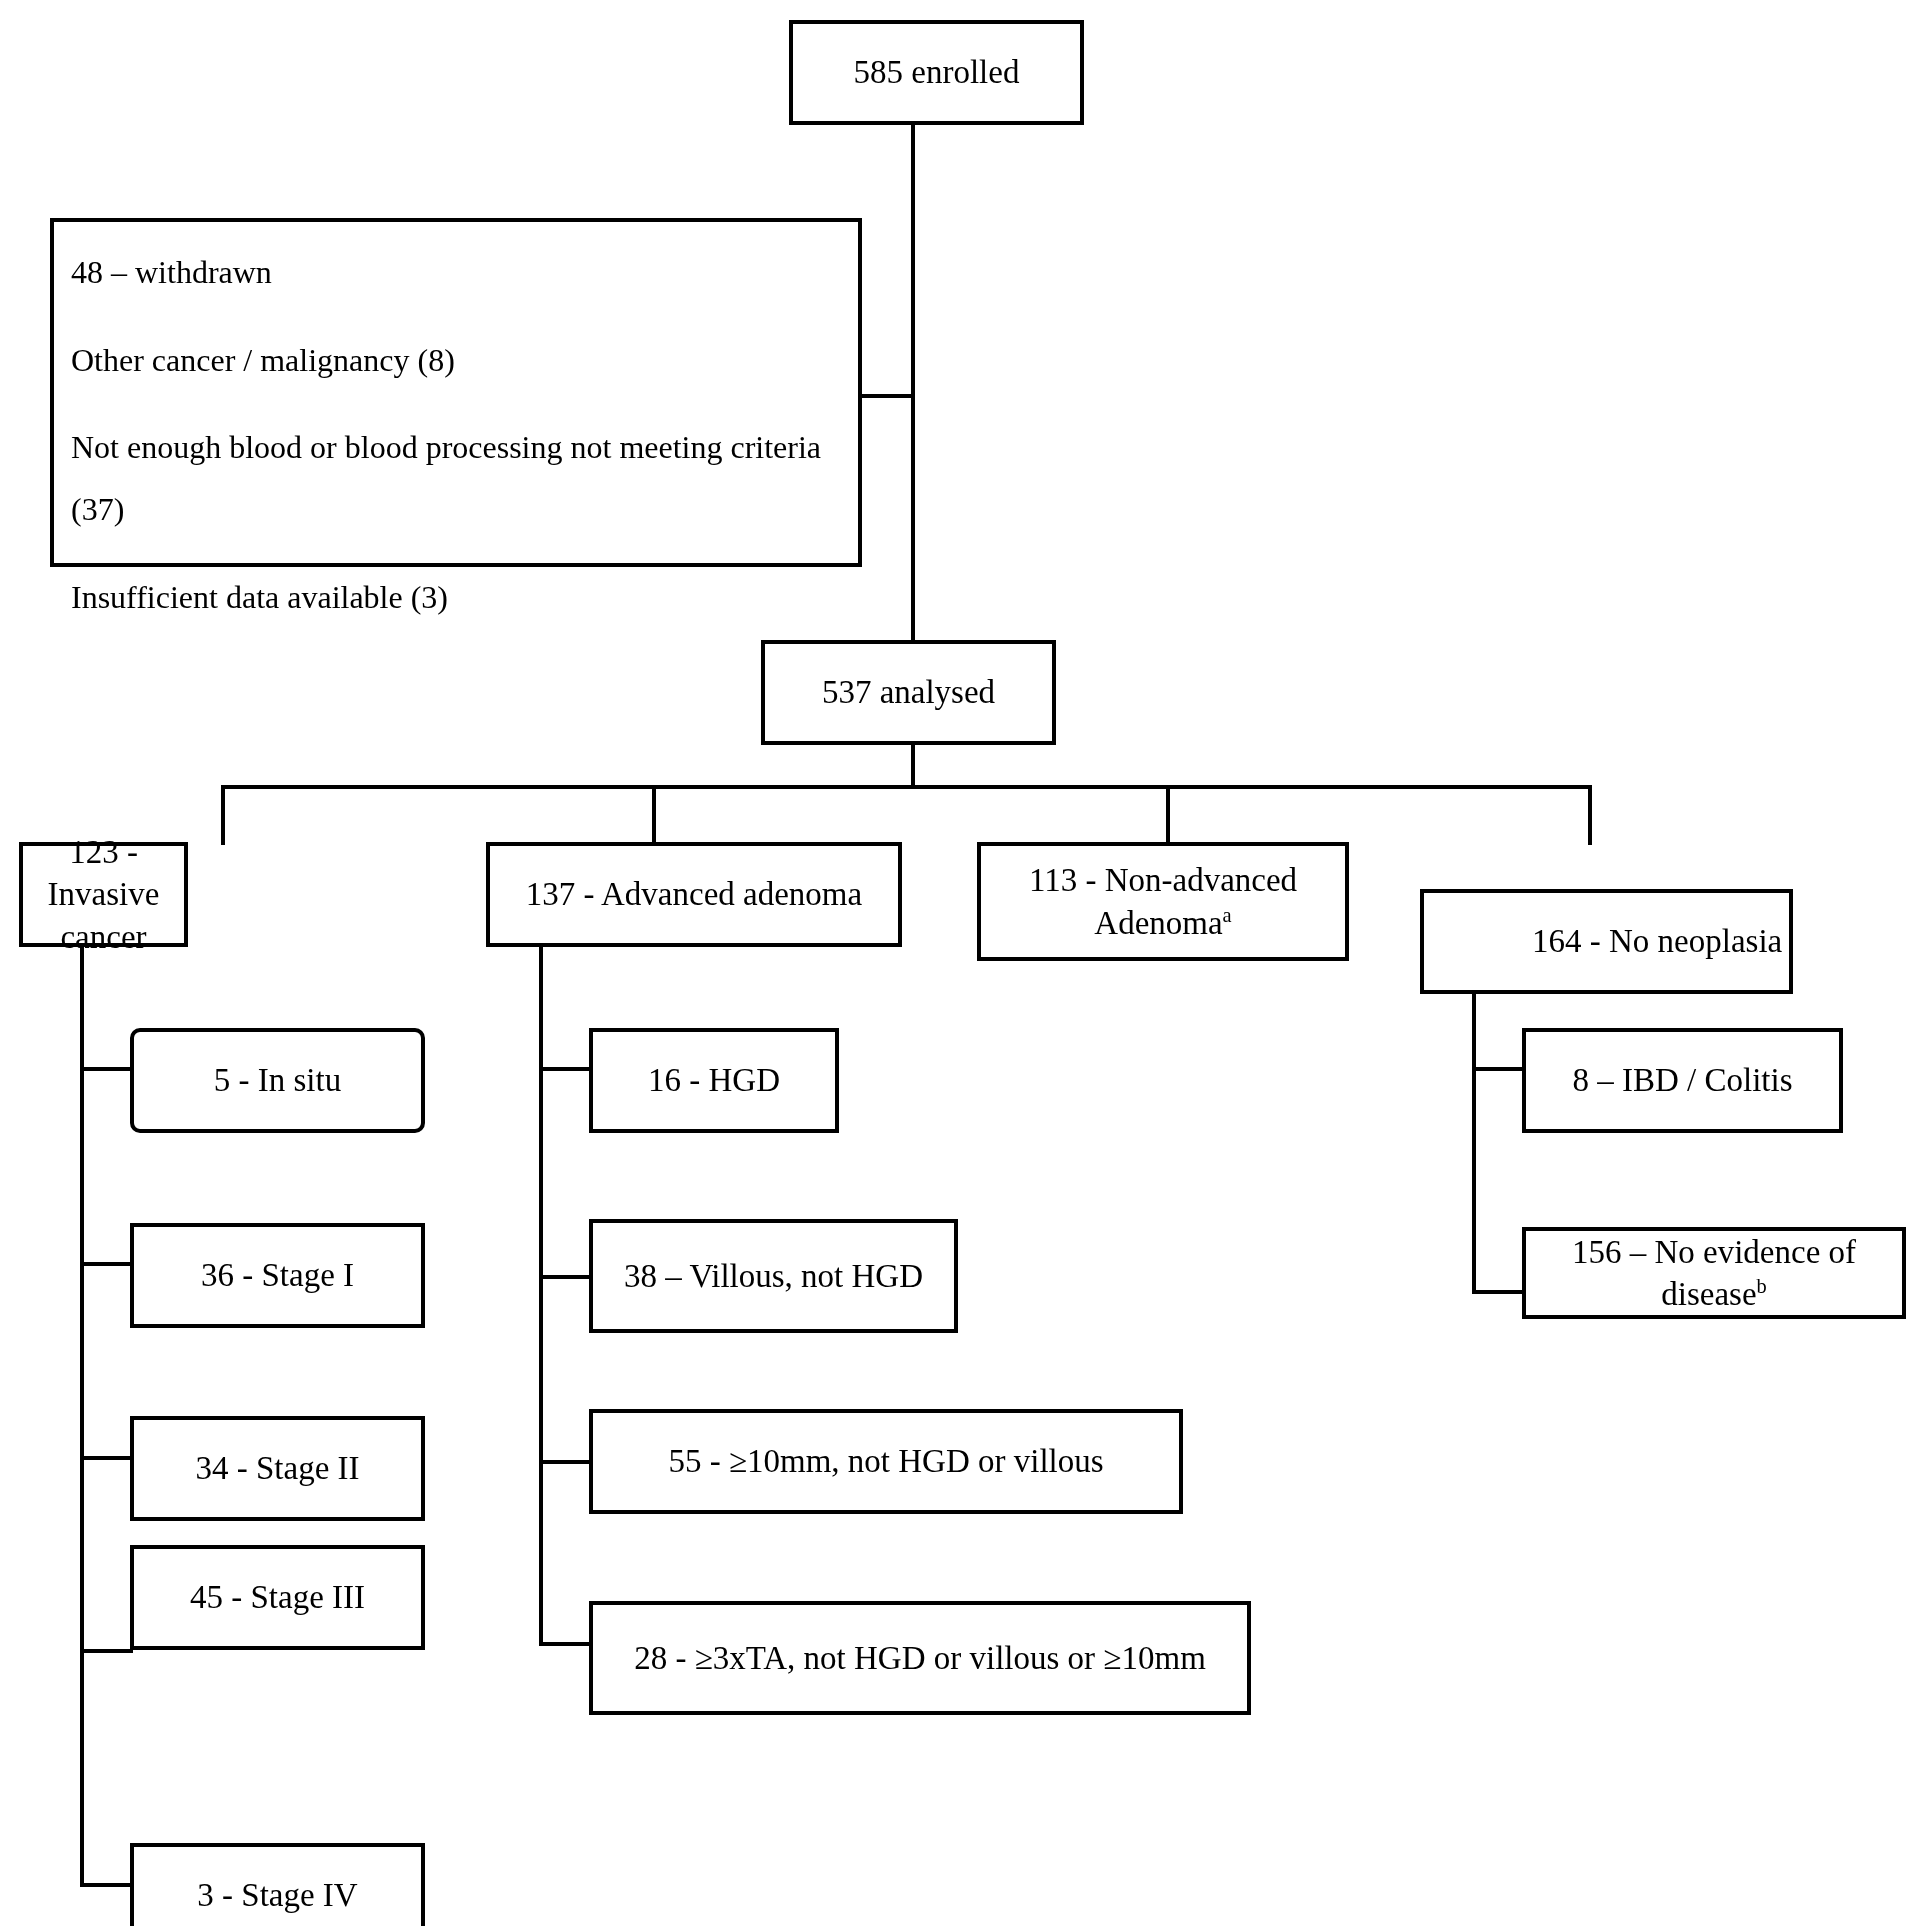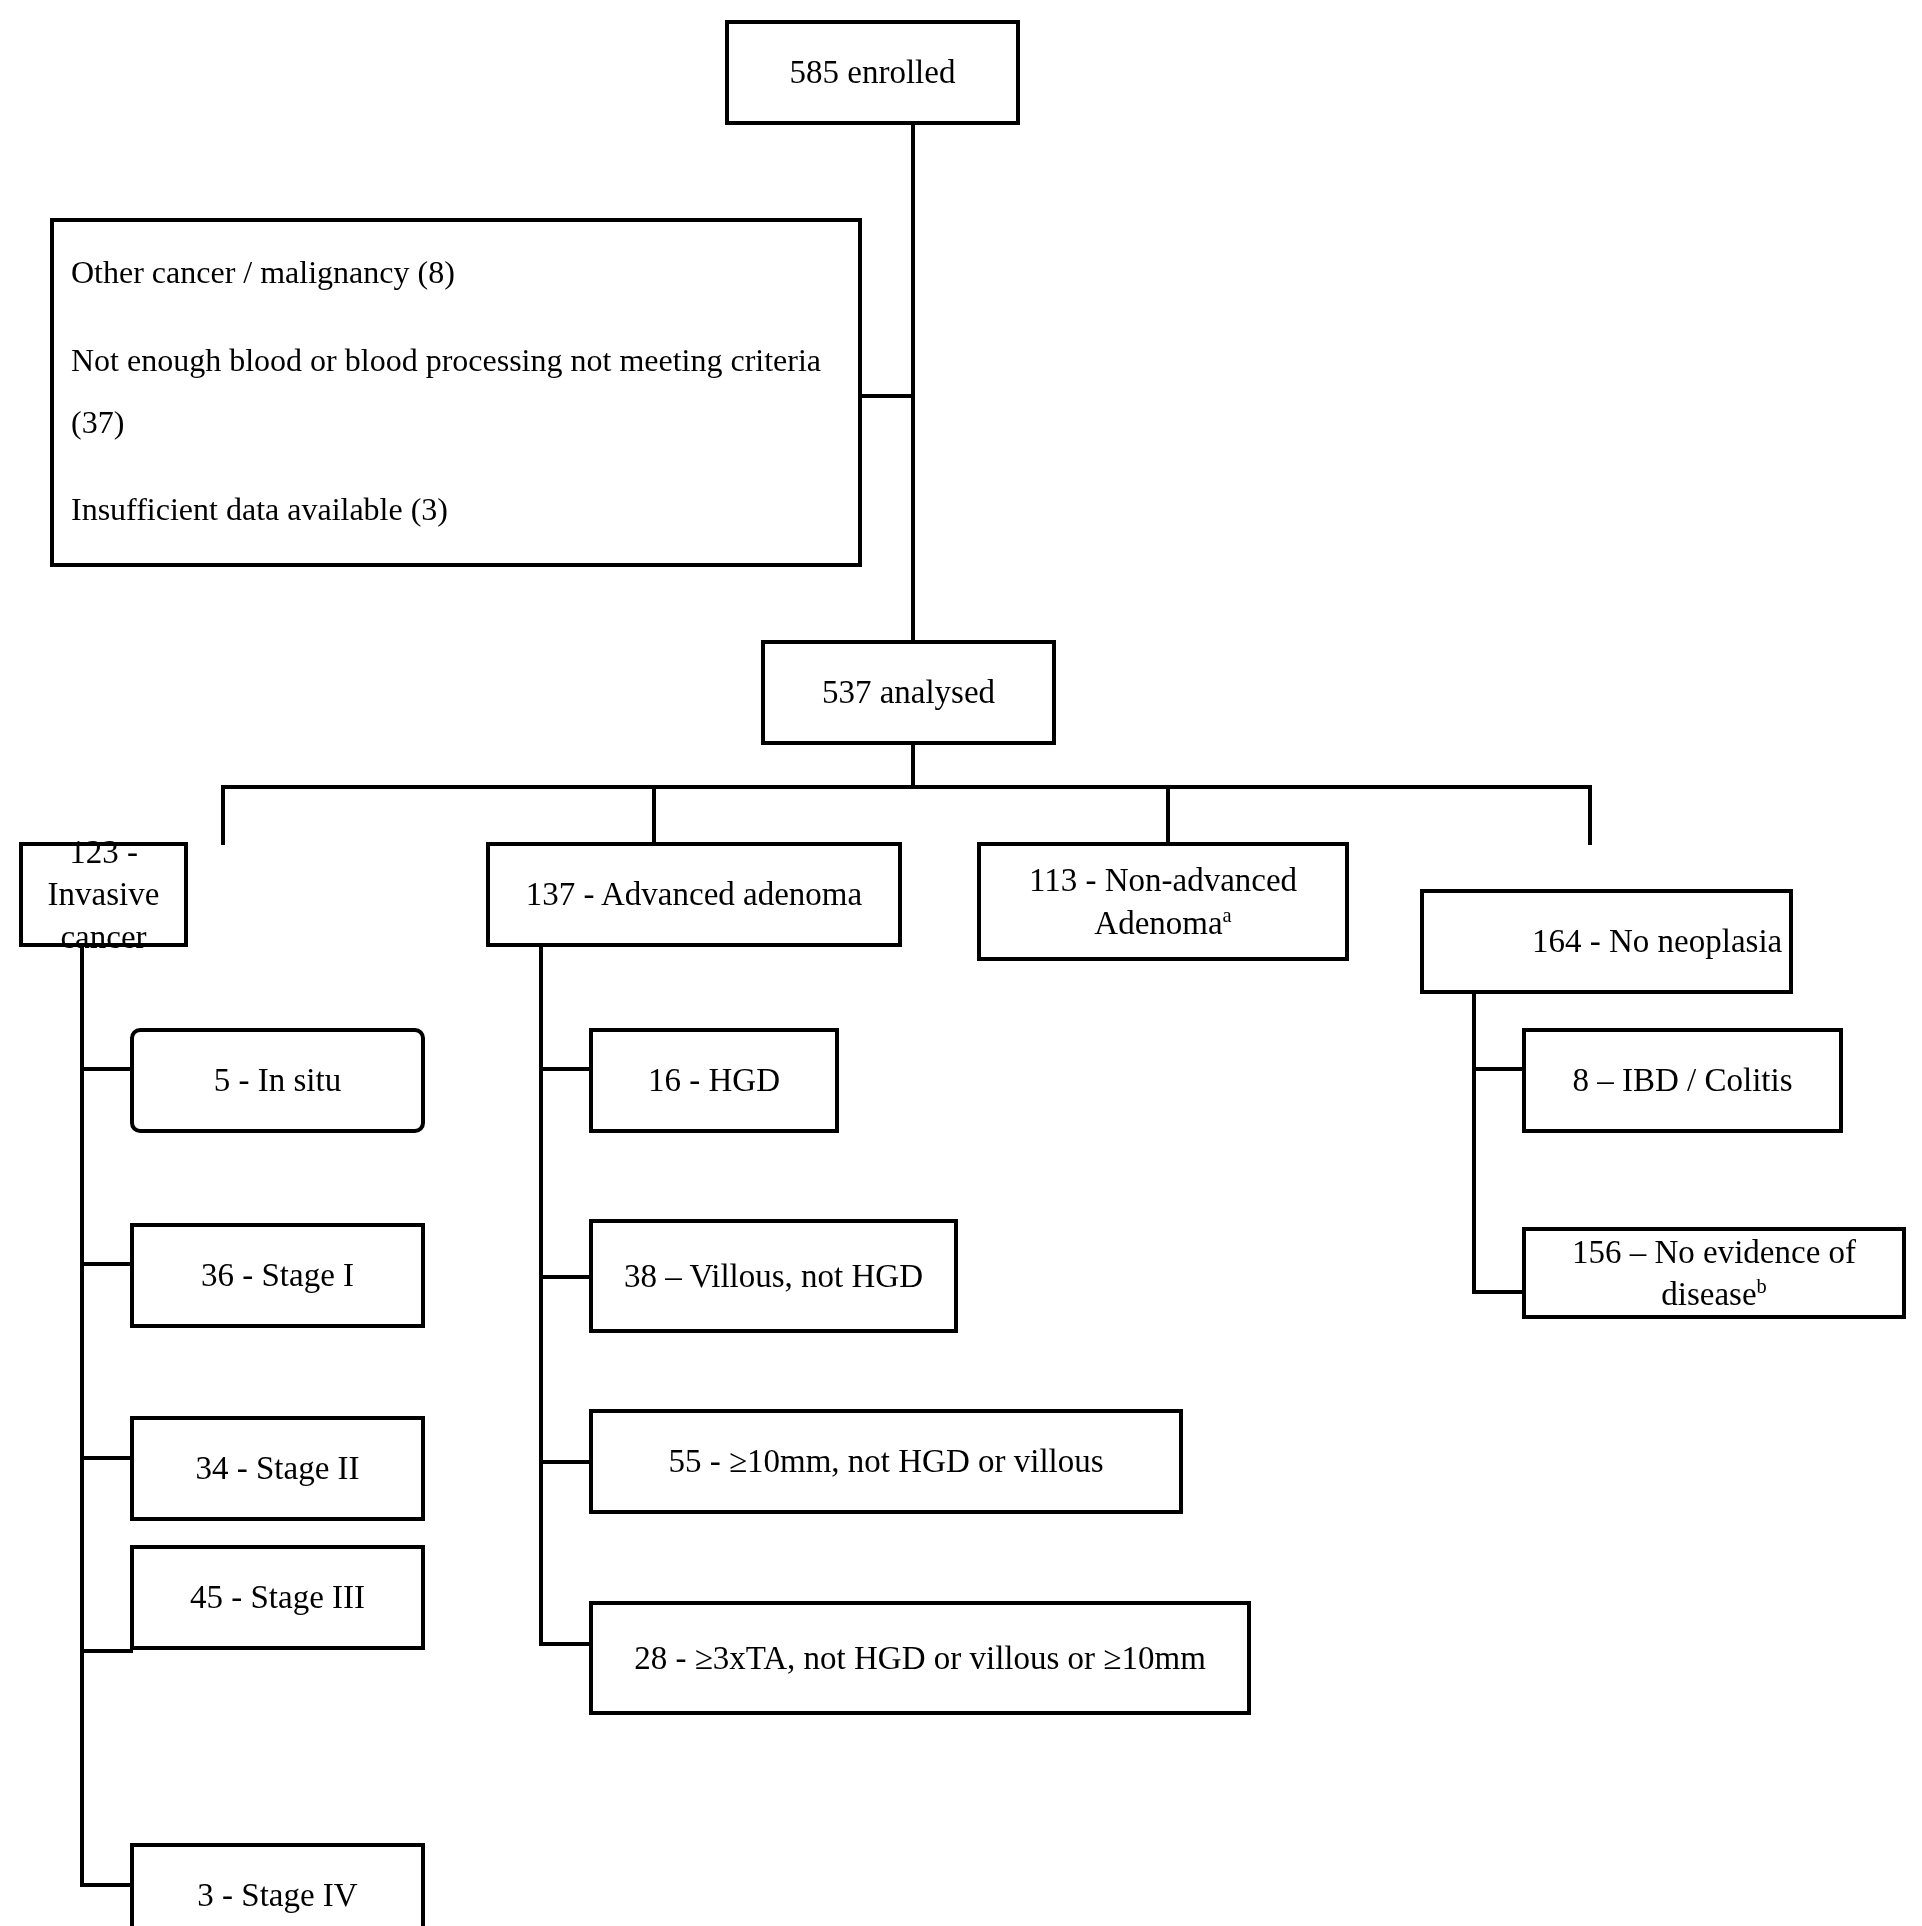--- a/index.html
+++ b/index.html
@@ -83,26 +83,27 @@
   <div class="line vline" style="left:539px; top:944px; height:701px;"></div>
   <div class="line hline" style="left:539px; top:1067px; width:53px;"></div>
   <div class="line hline" style="left:539px; top:1275px; width:53px;"></div>
   <div class="line hline" style="left:539px; top:1460px; width:53px;"></div>
   <div class="line hline" style="left:539px; top:1642px; width:53px;"></div>
 
   <div class="line vline" style="left:1472px; top:944px; height:349px;"></div>
   <div class="line hline" style="left:1472px; top:1067px; width:53px;"></div>
   <div class="line hline" style="left:1472px; top:1290px; width:53px;"></div>
 
-  <div class="node" style="left:725px; top:20px; width:295px; height:105px;">
+  <div class="node" style="left:789px; top:20px; width:295px; height:105px;">
     <span class="txt">585 enrolled</span>
   </div>
 
   <div class="node left-align" style="left:50px; top:218px; width:812px; height:349px; font-size:32px;">
     <span class="txt">
+      <span class="withdrawn-line">48 – withdrawn</span>
       <span class="withdrawn-line">Other cancer / malignancy (8)</span>
       <span class="withdrawn-line">Not enough blood or blood processing not meeting criteria (37)</span>
       <span class="withdrawn-line"> Insufficient data available (3)</span>
     </span>
   </div>
 
   <div class="node" style="left:761px; top:640px; width:295px; height:105px;">
     <span class="txt">537  analysed</span>
   </div>
 

